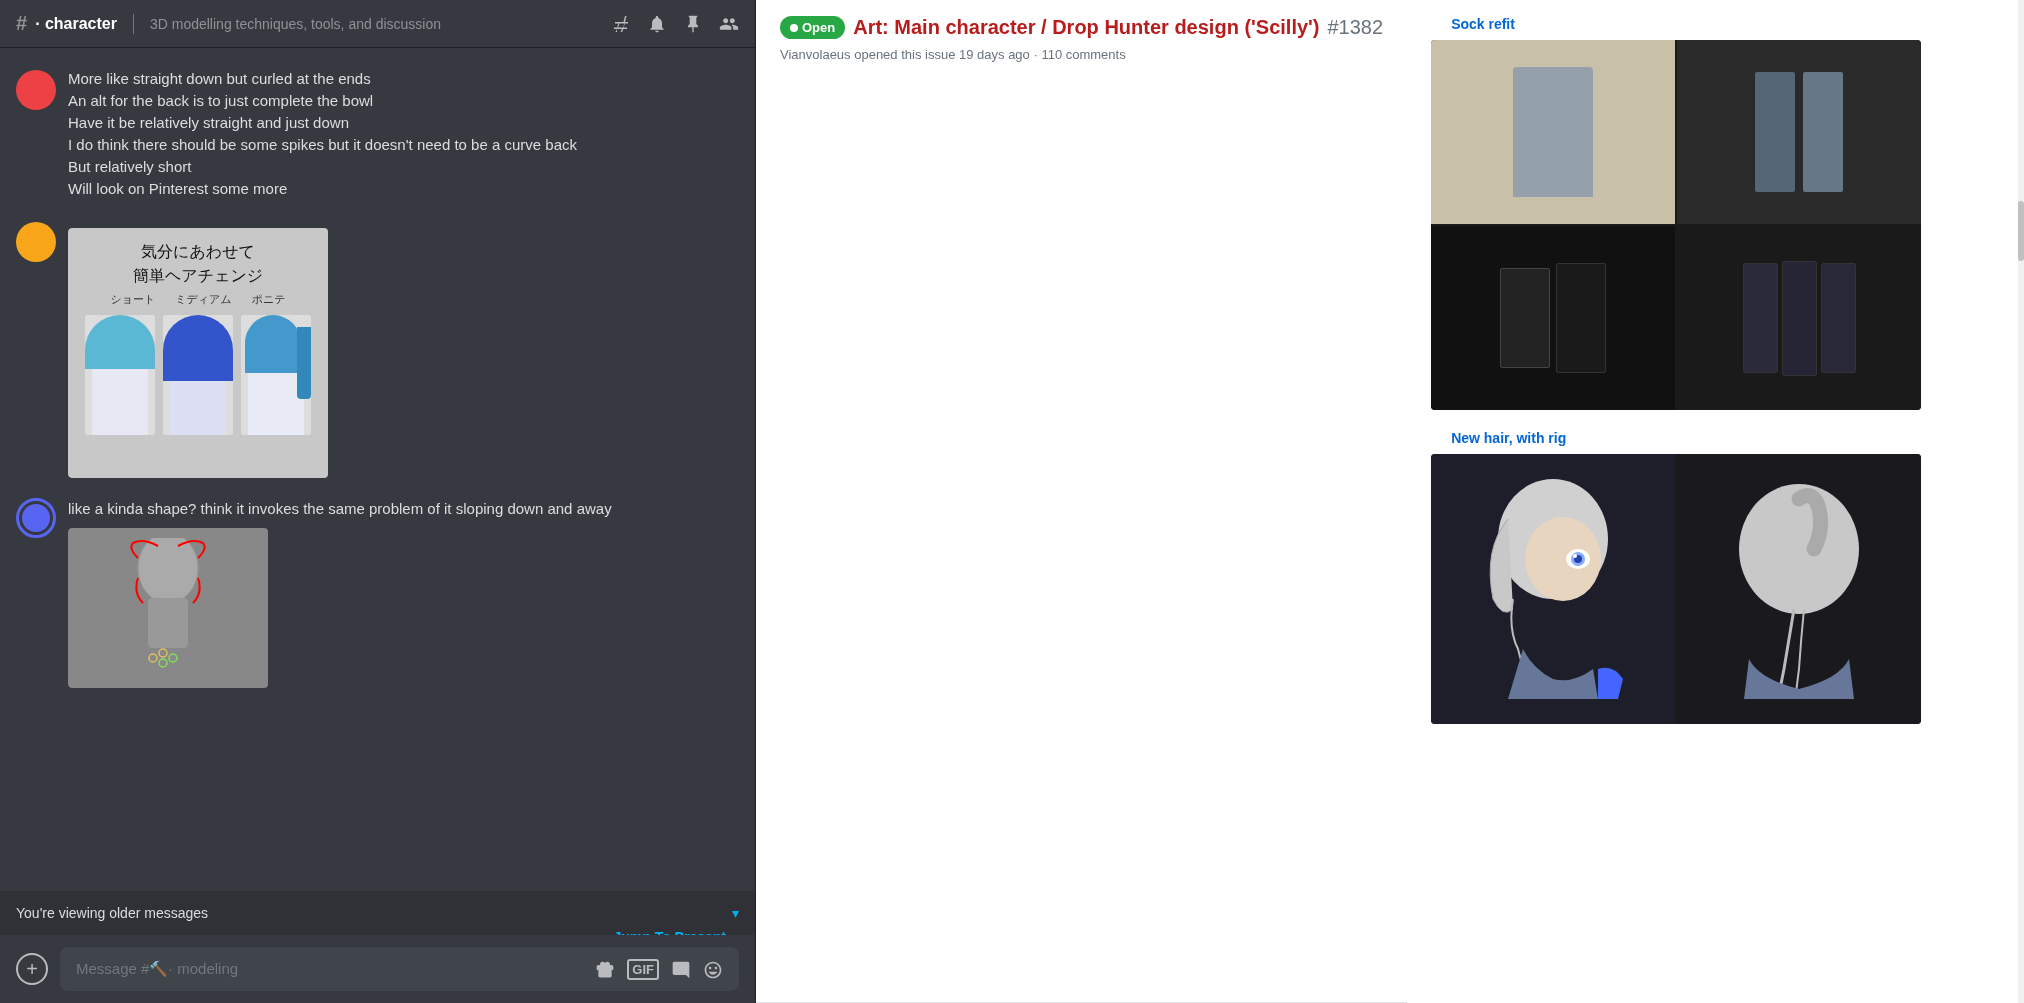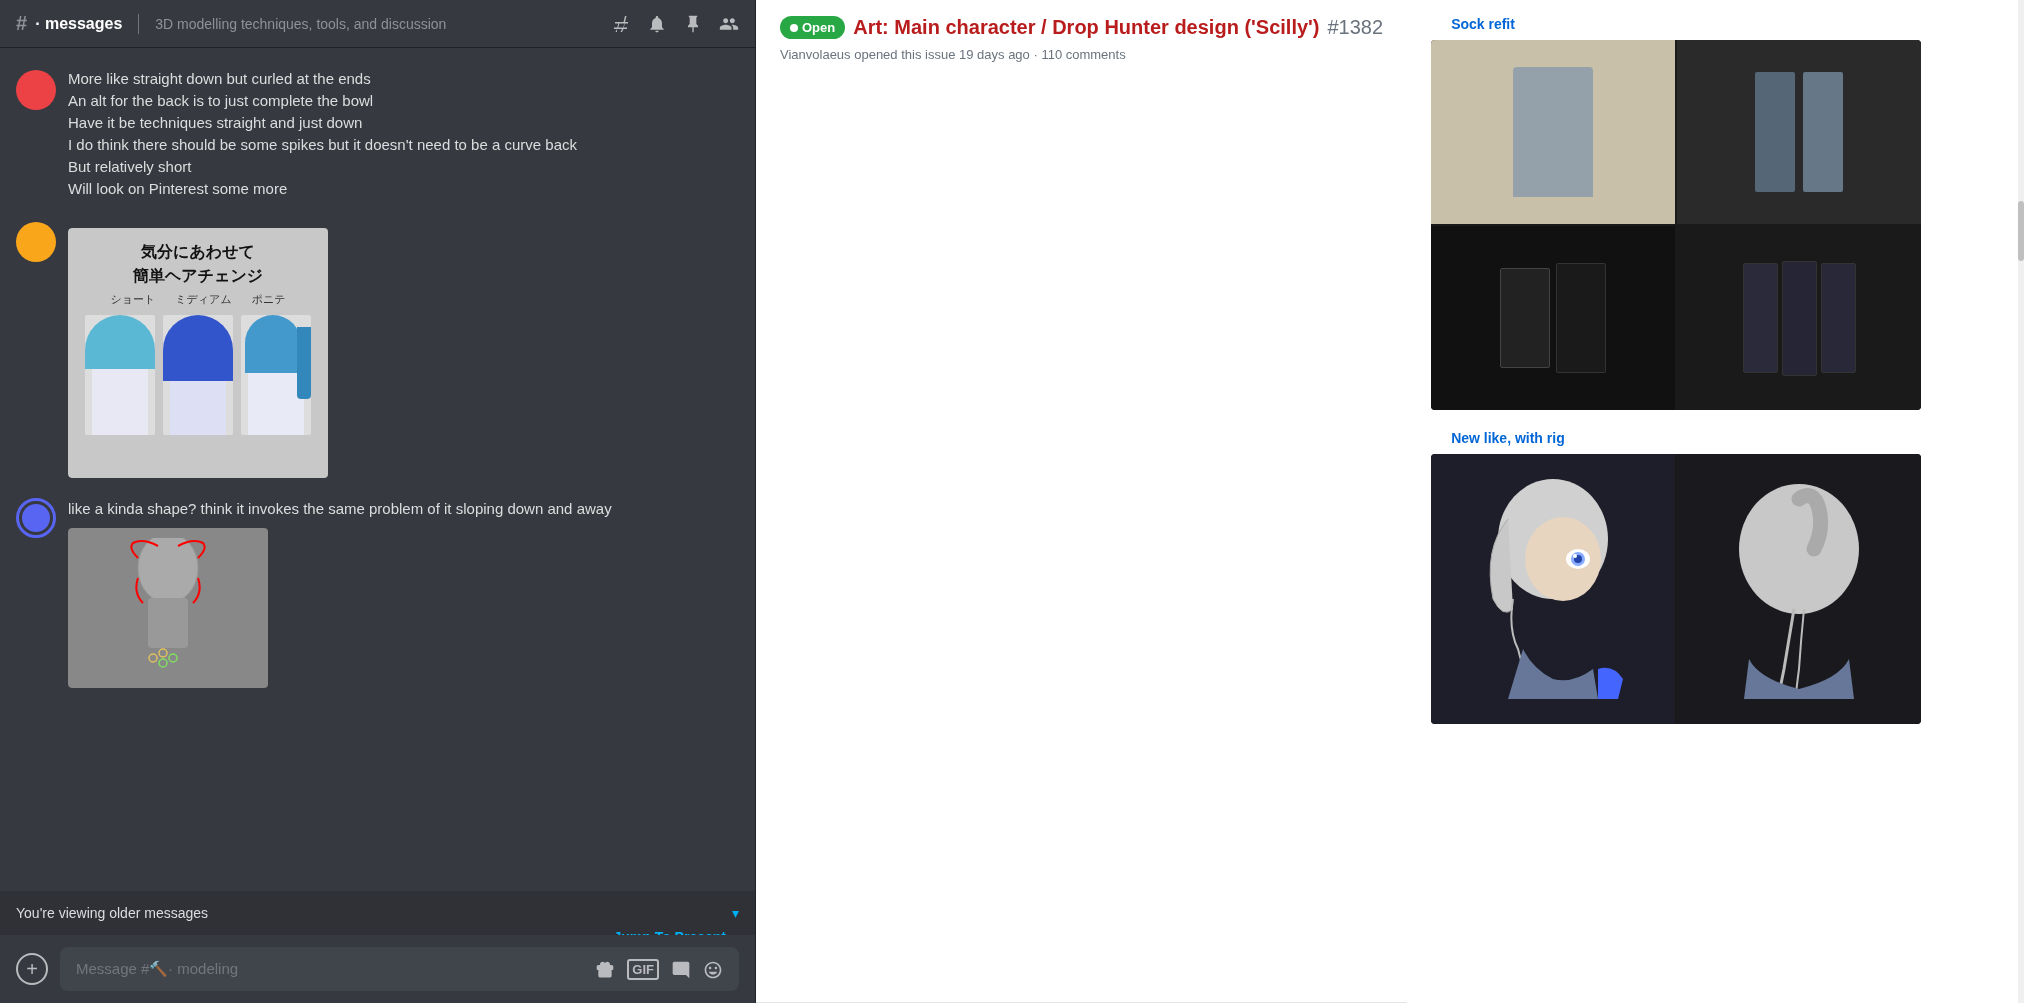--- a/index.html
+++ b/index.html
@@ -316,21 +316,21 @@
       overflow: hidden;
     }
   </style>
 </head>
 <body>
 
 <div class="left-panel">
 
   <div class="channel-header">
     <span class="channel-header-icon">#</span>
-    <span class="channel-name">· messages</span>
+    <span class="channel-name">· character</span>
     <div class="channel-divider"></div>
     <span class="channel-topic">3D modelling techniques, tools, and discussion</span>
     <div class="header-icons">
 
       <span class="header-icon">
         <svg width="20" height="20" viewBox="0 0 20 20" fill="#b9bbbe">
           <path d="M7.5 2H9l-1.5 6h5L14 2h1.5l-1.5 6H17v1.5h-3.25l-1 4H16V15h-3.5L11 18H9.5l1.5-3H6L6 18H4.5L6 15H3v-1.5h3.25l1-4H4V8h3.5L9 2zM8.25 9.5l-1 4h5l1-4h-5z"></path>
         </svg>
       </span>
 
@@ -354,36 +354,36 @@
     </div>
   </div>
 
   <div class="messages-area">
 
     <div class="message-group">
       <div class="avatar avatar-red"></div>
       <div class="message-content">
         <div class="message-line">More like straight down but curled at the ends</div>
         <div class="message-line">An alt for the back is to just complete the bowl</div>
-        <div class="message-line">Have it be techniques straight and just down</div>
+        <div class="message-line">Have it be relatively straight and just down</div>
         <div class="message-line">I do think there should be some spikes but it doesn't need to be a curve back</div>
         <div class="message-line">But relatively short</div>
         <div class="message-line">Will look on Pinterest some more</div>
       </div>
     </div>
 
     <div class="message-group" style="margin-top: 8px;">
       <div class="avatar" style="width:40px;height:40px;border-radius:50%;background:#faa61a;flex-shrink:0;margin-top:2px;"></div>
       <div class="message-content">
 
         <div class="message-image">
           <div style="width:260px;height:250px;background:#c0c0c0;border-radius:4px;overflow:hidden;position:relative;">
 
             <div style="width:100%;height:100%;background:#c8c8c8;display:flex;flex-direction:column;align-items:center;padding:12px;">
-              <div style="font-size:16px;color:#111;font-weight:bold;text-align:center;line-height:1.5;margin-bottom:4px;font-family:serif;">気分にあわせて<br>簡単ヘアチェンジ</div>
+              <div style="font-size:16px;color:#111;font-weight:normal;text-align:center;line-height:1.5;margin-bottom:4px;font-family:serif;">気分にあわせて<br>簡単ヘアチェンジ</div>
               <div style="display:flex;gap:20px;font-size:11px;color:#333;margin-bottom:8px;">
                 <span>ショート</span>
                 <span>ミディアム</span>
                 <span>ポニテ</span>
               </div>
 
               <div style="display:flex;gap:8px;">
 
                 <div style="width:70px;height:120px;background:#ddd;border-radius:2px;overflow:hidden;position:relative;">
                   <div style="width:100%;height:45%;background:#5bb8d4;border-radius:35px 35px 0 0;"></div>
@@ -524,21 +524,21 @@
 
           <div style="background:#1a1a1a;display:flex;align-items:center;justify-content:center;gap:4px;">
             <div style="width:35px;height:110px;background:#2a2a3a;border-radius:2px;border:1px solid #333;"></div>
             <div style="width:35px;height:115px;background:#252535;border-radius:2px;border:1px solid #333;"></div>
             <div style="width:35px;height:110px;background:#282838;border-radius:2px;border:1px solid #333;"></div>
           </div>
         </div>
       </div>
 
       <div class="issue-image-block">
-        <div class="issue-section-label">New like, with rig</div>
+        <div class="issue-section-label">New hair, with rig</div>
 
         <div style="width:490px;height:270px;background:#1a1a1a;border-radius:4px;overflow:hidden;display:flex;gap:2px;">
 
           <div style="flex:1;background:#1e1e2a;display:flex;align-items:center;justify-content:center;position:relative;">
 
             <svg width="200" height="240" viewBox="0 0 200 240" fill="none" xmlns="http://www.w3.org/2000/svg">
 
               <ellipse cx="100" cy="70" rx="55" ry="60" fill="#d0d0d0"></ellipse>
 
               <ellipse cx="110" cy="90" rx="38" ry="42" fill="#e8d5c0"></ellipse>

